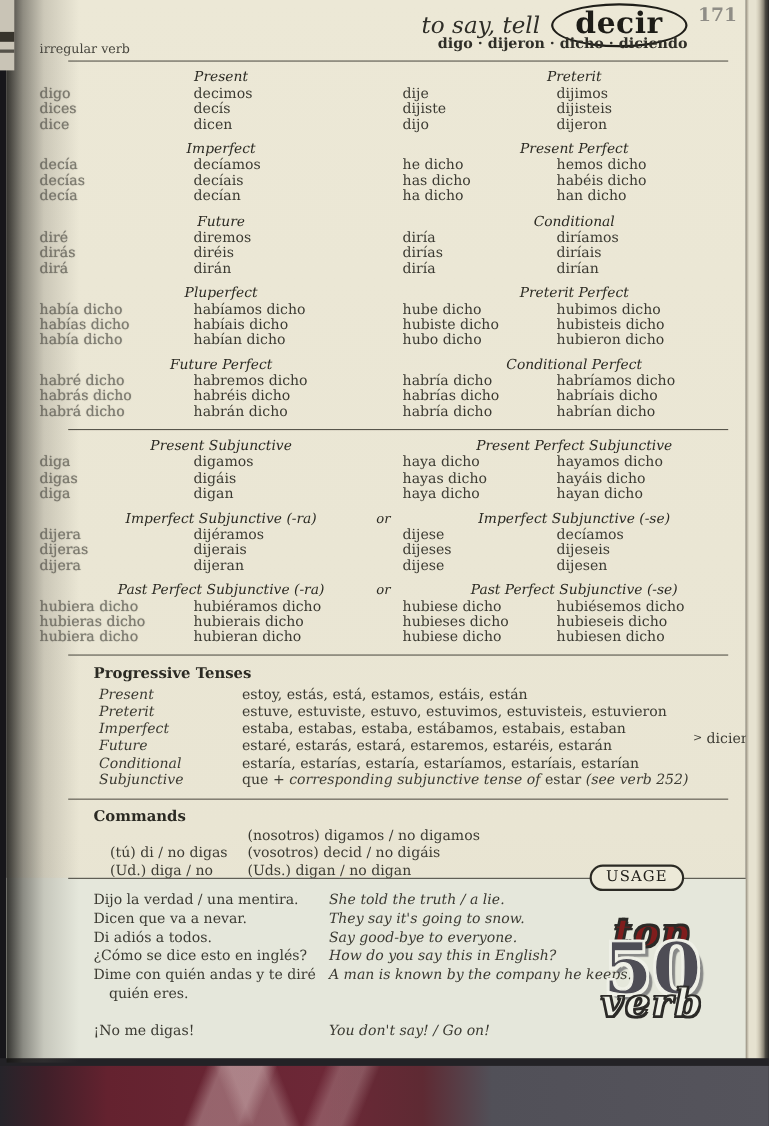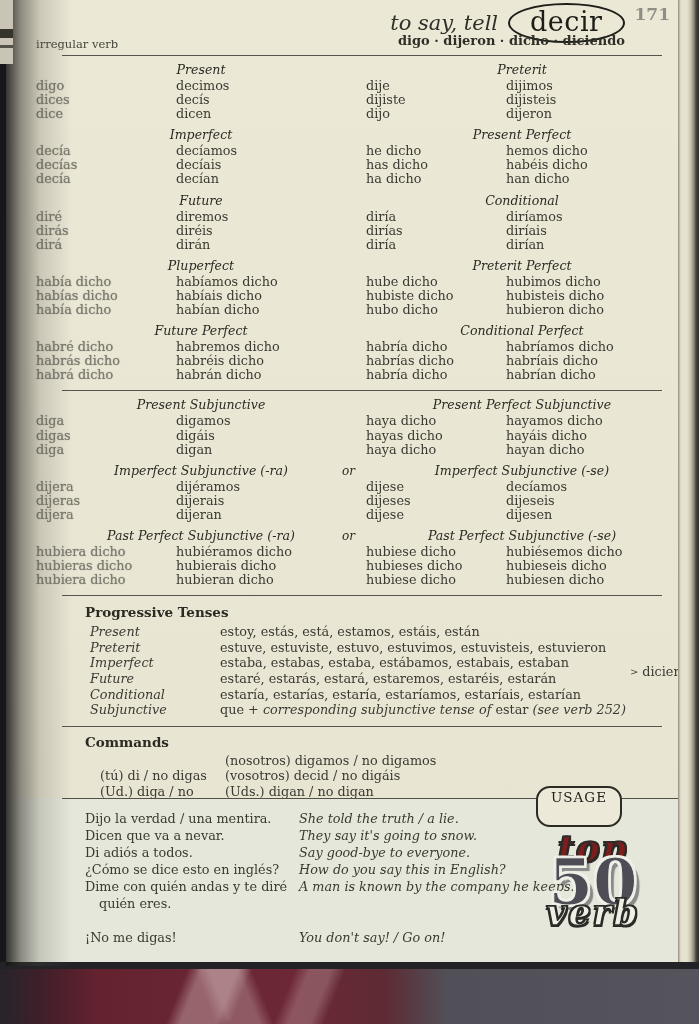--- a/index.html
+++ b/index.html
@@ -38,21 +38,21 @@
       linear-gradient(112deg,transparent 26%,rgba(214,188,188,.42) 28%,rgba(214,188,188,.42) 33%,transparent 35%,transparent 41%,rgba(214,188,188,.30) 43%,rgba(214,188,188,.30) 46%,transparent 48%),
       linear-gradient(68deg,transparent 30%,rgba(214,188,188,.34) 32%,rgba(214,188,188,.34) 36%,transparent 38%);
   }
   
   .page-header{position:relative;height:56px;}
   .header-top{position:absolute;top:3px;right:8px;display:flex;align-items:flex-start;gap:10px;}
   .translation{font-style:italic;font-size:21px;color:#2f2e28;margin-top:8px;}
   .verb-oval{
     display:inline-flex;align-items:center;justify-content:center;
     border:2px solid #1f1e19;border-radius:50%;height:33px;padding:0 20px 3px;
-    font-weight:normal;font-size:27px;color:#1d1c17;letter-spacing:.5px;
+    font-weight:bold;font-size:27px;color:#1d1c17;letter-spacing:.5px;
   }
   .page-num{font-size:17px;font-weight:bold;color:#8f8d86;margin-top:1px;}
   .verb-type{position:absolute;left:30px;top:37px;font-size:11.5px;color:#45443c;}
   .principal-parts{position:absolute;left:392px;top:33px;font-size:13px;font-weight:bold;color:#2f2e28;}
   .header-rule{position:absolute;left:56px;right:16px;top:55px;height:1px;background:#57554b;}
   
   .conj{position:relative;padding-left:30px;}
   .tense-head{position:relative;display:grid;grid-template-columns:330px 312px;margin:7px 0 2px;line-height:14px;}
   .tense-head span.tt{text-align:center;font-style:italic;font-size:12.6px;color:#2b2a23;}
   .or-conn{position:absolute;left:306px;top:0;font-style:italic;font-size:12px;color:#2b2a23;}
@@ -76,21 +76,21 @@
   .commands{padding-left:30px;margin-top:7px;}
   .cmd-title{font-weight:bold;font-size:13.5px;color:#2b2a23;margin-left:49px;}
   .cmd-rows{margin-top:3px;}
   .cmd-row{display:flex;font-size:12.8px;line-height:15.5px;}
   .cmd-left{margin-left:64px;width:125px;flex:0 0 auto;}
   
   .usage{position:absolute;left:0;right:0;bottom:0;height:168px;background:#e5e7db;padding-top:12px;box-sizing:border-box;}
   .usage-rule{position:absolute;left:56px;right:0;top:0;height:1px;background:#514f46;}
   .usage-badge{
     position:absolute;top:-12px;right:56px;border:2px solid #2b2a24;border-radius:14px;
-    background:#ece9d8;padding:1px 13px 20px;font-size:13.5px;letter-spacing:1px;color:#22211c;margin-left:23px;
+    background:#ece9d8;padding:1px 13px 3px;font-size:13.5px;letter-spacing:1px;color:#22211c;margin-left:23px;
   }
   .usage-row{display:flex;font-size:12.8px;line-height:17px;}
   .u-es{margin-left:79px;width:200px;padding-left:14px;text-indent:-14px;flex:0 0 auto;}
   .u-en{font-style:italic;}
   .usage-gap{height:17px;}
   
   .logo{position:absolute;right:26px;top:36px;width:118px;text-align:center;}
   .logo span{display:block;font-weight:bold;}
   .logo-top{
     font-style:italic;font-size:35px;line-height:30px;color:#7f1d1d;letter-spacing:2px;

